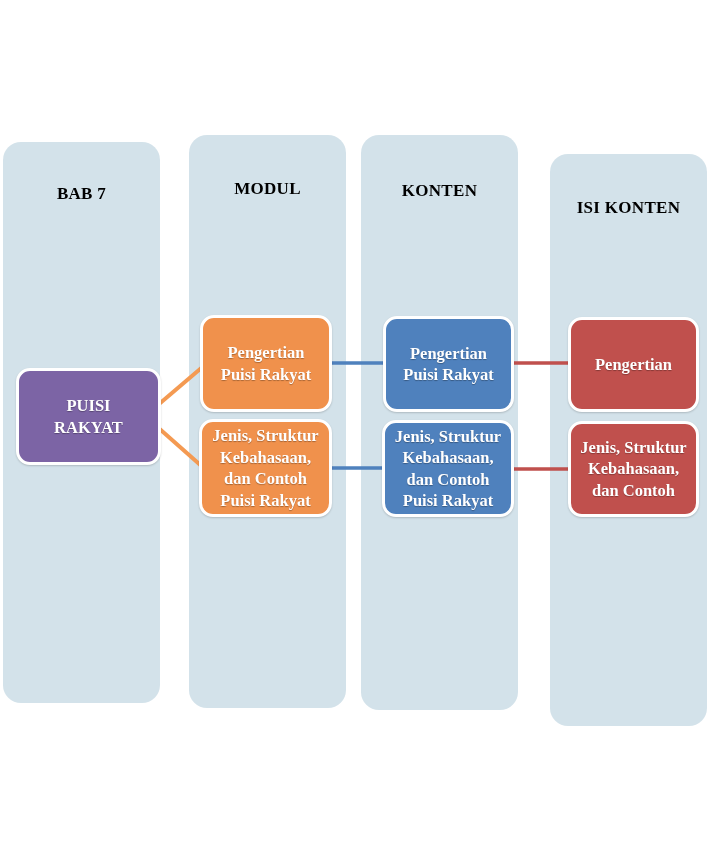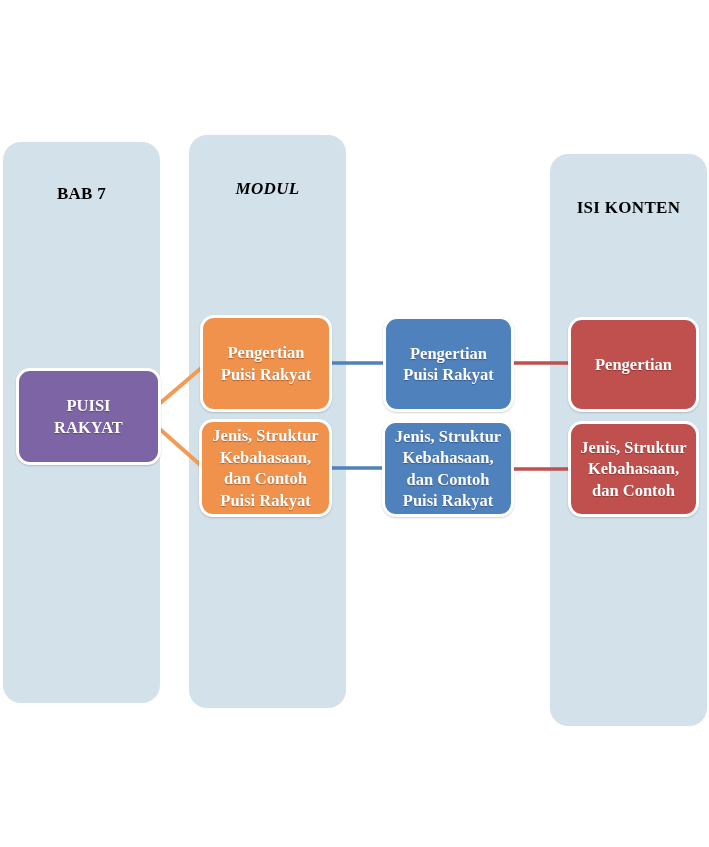--- a/index.html
+++ b/index.html
@@ -16,21 +16,21 @@
     font-family: "Liberation Serif", "DejaVu Serif", serif;
     overflow: hidden;
   }
   
   .col {
     position: absolute;
     background: var(--column_bg, #d3e2ea);
     border-radius: 18px;
   }
   .col-bab7   { left: 3px;   top: 142px; width: 157px; height: 561px; }
-  .col-modul  { left: 189px; top: 135px; width: 157px; height: 573px; font-style: italic; }
+  .col-modul  { left: 189px; top: 135px; width: 157px; height: 573px; }
   .col-konten { left: 361px; top: 135px; width: 157px; height: 575px; }
   .col-isi    { left: 550px; top: 138px; width: 157px; height: 572px; margin-top: 16px; }
   .col-header {
     position: absolute;
     left: 0;
     width: 100%;
     text-align: center;
     font-weight: bold;
     font-size: 17px;
     line-height: 20px;
@@ -86,20 +86,23 @@
 <body>
 
 <div class="canvas">
 
   <div class="col col-bab7">
     <div class="col-header">BAB 7</div>
   </div>
   <div class="col col-modul">
     <div class="col-header">MODUL</div>
   </div>
+  <div class="col col-konten">
+    <div class="col-header">KONTEN</div>
+  </div>
   <div class="col col-isi">
     <div class="col-header">ISI KONTEN</div>
   </div>
 
   <svg class="connectors" viewBox="0 0 709 847" xmlns="http://www.w3.org/2000/svg">
     <line class="ln ln-orange" x1="145" y1="416" x2="206" y2="364"></line>
     <line class="ln ln-orange" x1="145" y1="416" x2="206" y2="470"></line>
     <line class="ln ln-blue" x1="326" y1="363" x2="390" y2="363"></line>
     <line class="ln ln-blue" x1="326" y1="468" x2="390" y2="468"></line>
     <line class="ln ln-red" x1="508" y1="363" x2="575" y2="363"></line>

